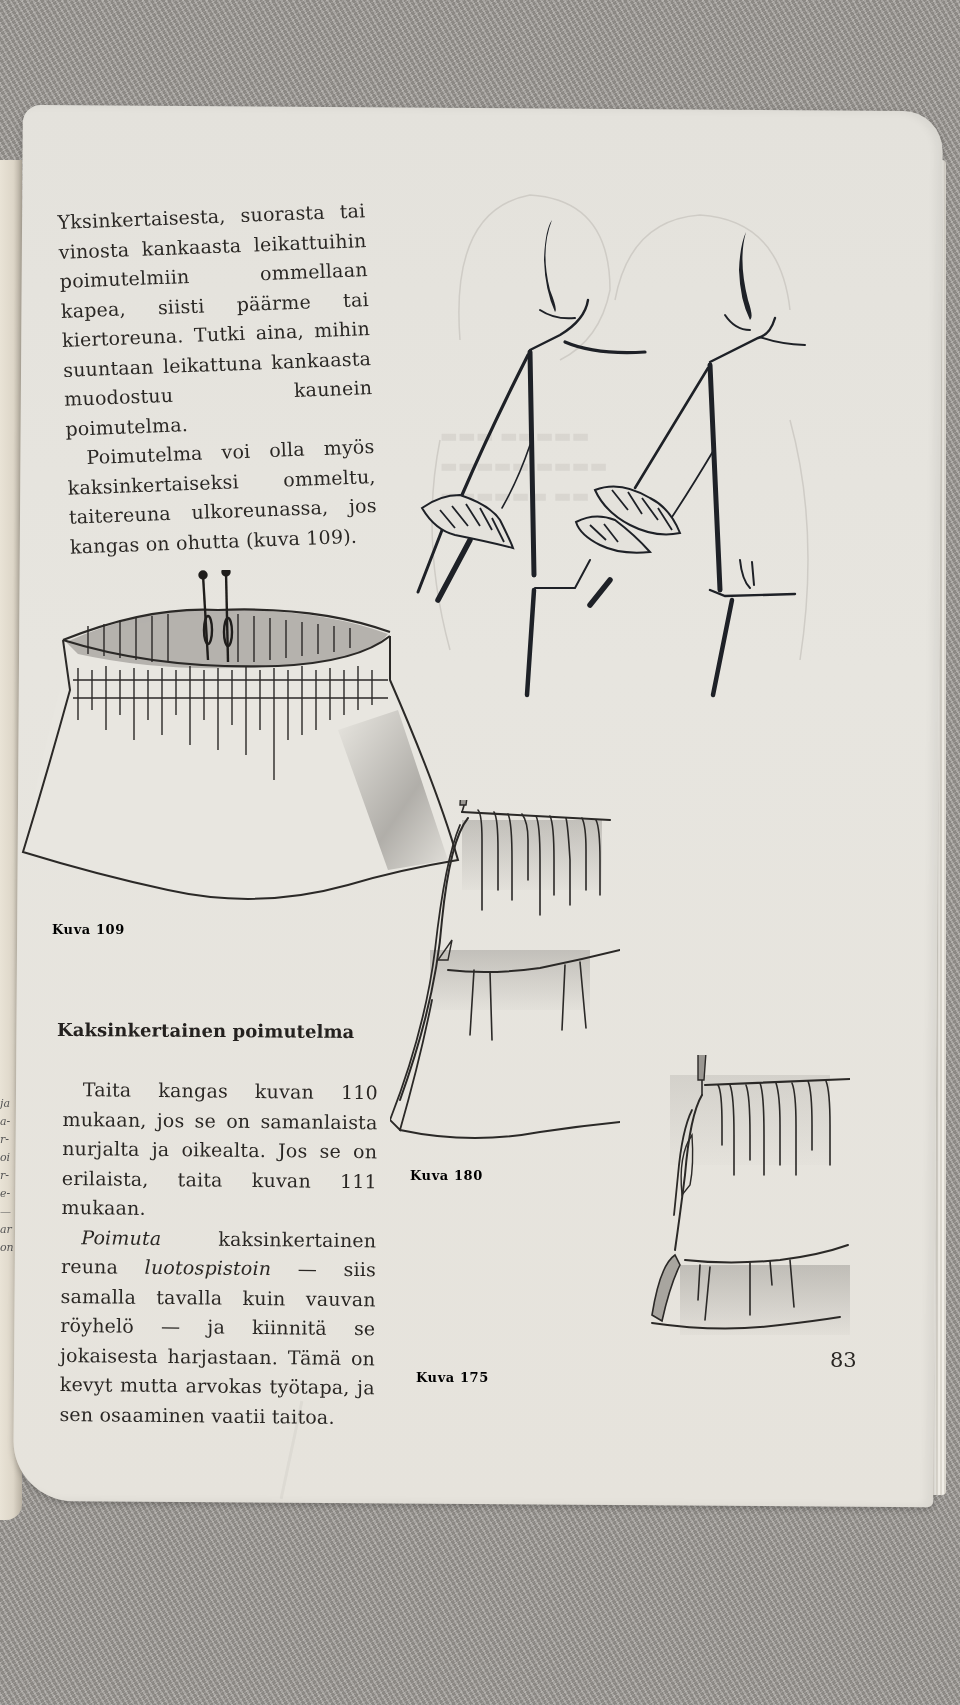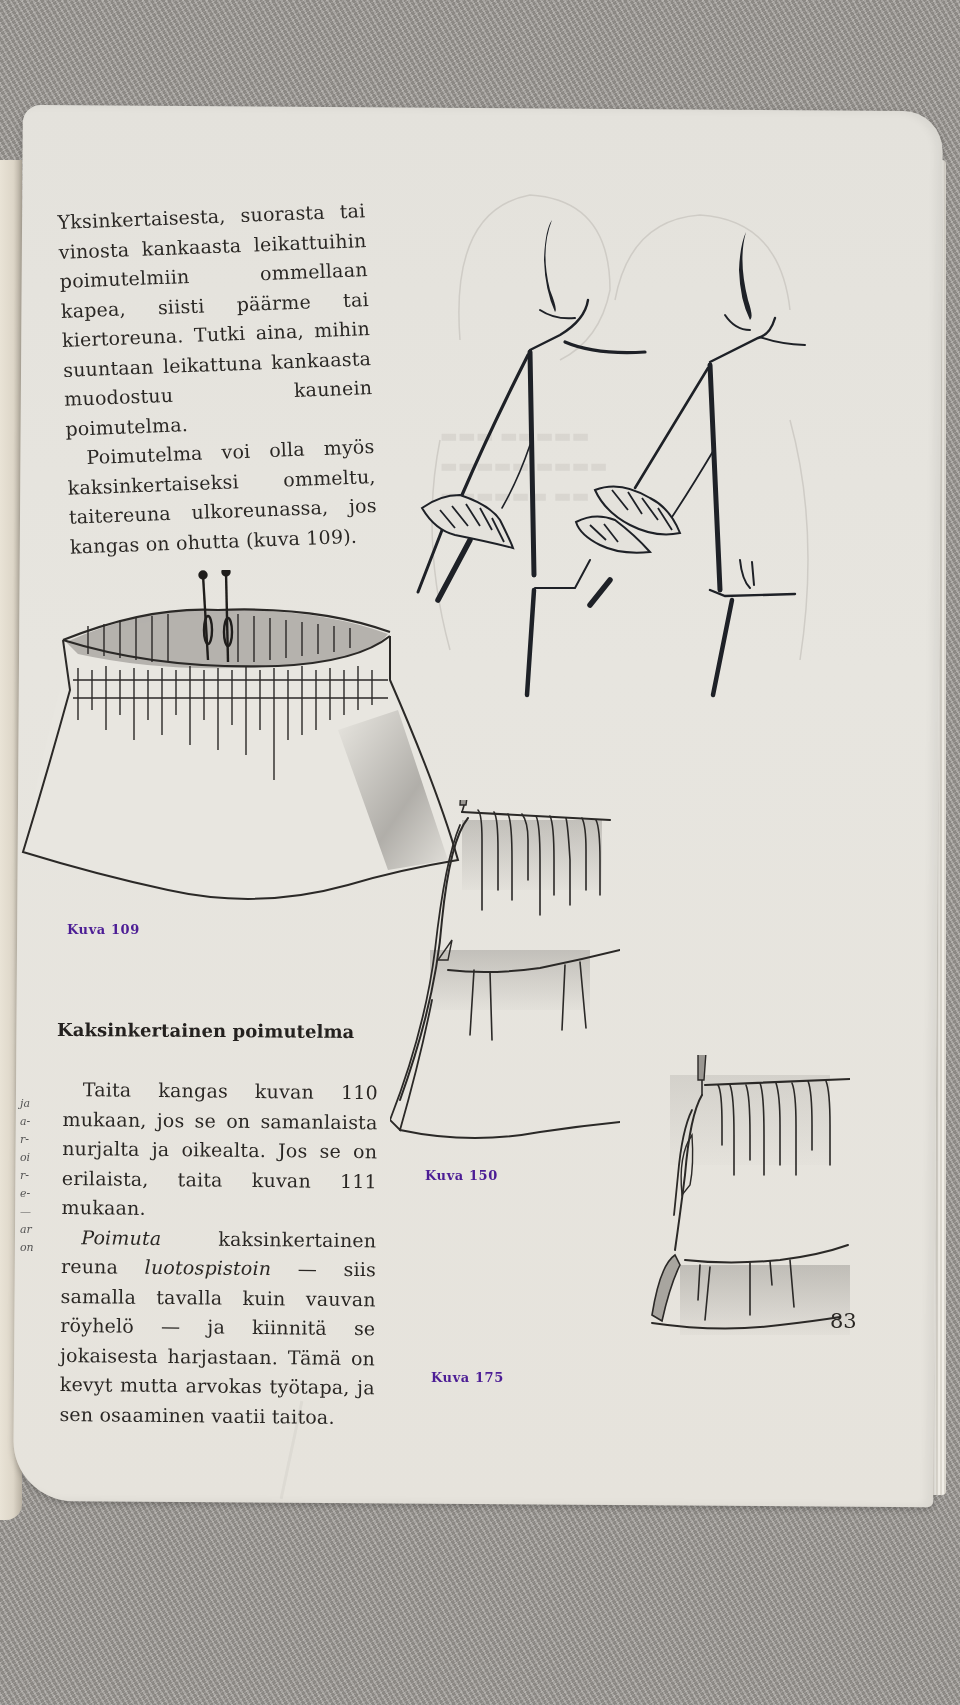--- a/index.html
+++ b/index.html
@@ -9,21 +9,21 @@
     background-image:
       repeating-linear-gradient(60deg, rgba(255,255,255,0.18) 0 2px, rgba(0,0,0,0.06) 2px 5px),
       repeating-linear-gradient(-30deg, rgba(255,255,255,0.10) 0 1px, rgba(0,0,0,0.05) 1px 4px);
     font-family: "DejaVu Serif", "Liberation Serif", serif;
   }
   .left-page-edge {
     position: absolute; left: 0; top: 160px; width: 22px; height: 1360px;
     background: linear-gradient(90deg, #e9e3d6 0%, #ddd6c8 60%, #b8b0a2 100%);
     border-radius: 0 0 16px 0;
   }
-  .left-edge-glyphs { position: absolute; left: 0; top: 1095px; width: 14px; font-size: 11px; color: #555; line-height: 18px; font-style: italic; margin-left: 20px; }
+  .left-edge-glyphs { position: absolute; left: 0; top: 1095px; width: 14px; font-size: 11px; color: #555; line-height: 18px; font-style: italic; }
   .page {
     position: absolute; left: 18px; top: 108px; width: 920px; height: 1396px;
     background: linear-gradient(180deg, #e4e2dc 0%, #e7e5df 40%, #e6e3dc 100%);
     border-radius: 18px 40px 6px 60px;
     box-shadow: inset -6px 0 10px rgba(0,0,0,0.06), 0 2px 6px rgba(0,0,0,0.25);
     transform: rotate(0.4deg);
   }
   .page-stack-right {
     position: absolute; left: 932px; top: 160px; width: 14px; height: 1335px;
     background: repeating-linear-gradient(90deg, #dcd8cf 0 2px, #f1eee7 2px 4px);
@@ -32,27 +32,27 @@
   .text-col {
     position: absolute; color: #2a2724; font-size: 19px; line-height: 29.5px;
     text-align: justify; letter-spacing: 0.2px;
   }
   .para { margin: 0; text-indent: 0; }
   .para.indent { text-indent: 20px; }
   .col1 { left: 57px; top: 208px; width: 308px; transform: rotate(-2.2deg); transform-origin: left top; }
   .col2 { left: 63px; top: 1075px; width: 315px; transform: rotate(0.6deg); transform-origin: left top; }
   .caption {
     position: absolute; font-family: "DejaVu Serif", serif; font-weight: bold;
-    font-size: 13px; color: #4c1d95; letter-spacing: 0.6px; margin-left: 15px;
+    font-size: 13px; color: #000000; letter-spacing: 0.6px;
   }
   .heading {
     position: absolute; left: 57px; top: 1020px; font-weight: bold; font-size: 18px;
     color: #24211f; letter-spacing: 0.1px; transform: rotate(0.4deg);
   }
-  .page-number { position: absolute; left: 830px; top: 1309px; font-size: 21px; color: #2a2724; }
+  .page-number { position: absolute; left: 830px; top: 1348px; font-size: 21px; color: #2a2724; }
   em { font-style: italic; }
   .illus { position: absolute; }
   .faint-bleed { position: absolute; color: rgba(60,55,50,0.08); font-size: 19px; line-height: 30px; }
   .tear { position: absolute; left: 290px; top: 1400px; width: 3px; height: 100px; background: rgba(0,0,0,0.04); transform: rotate(12deg); }
 </style>
 </head>
 <body>
 
 <div class="left-page-edge"></div>
 <div class="page-stack-right"></div>
@@ -160,21 +160,21 @@
     <path d="M78 18 Q60 40 52 120 Q46 200 10 300" stroke-width="2"></path>
     <path d="M70 25 Q55 60 45 150 Q35 230 0 320 L10 330 Q30 260 42 200" stroke-width="1.8"></path>
     <path d="M62 140 L48 160 L58 160 Z" stroke-width="1.4"></path>
     <path d="M58 170 Q100 175 150 168 Q190 160 230 150" stroke-width="2"></path>
     <g stroke-width="1.6">
       <path d="M84 170 L80 235 M100 172 L102 240 M175 165 L172 230 M190 162 L196 228"></path>
     </g>
     <path d="M10 330 Q80 345 150 332 Q190 326 230 322" stroke-width="2"></path>
   </g>
 </svg>
-<div class="caption" style="left:410px;top:1168px;">Kuva 150</div>
+<div class="caption" style="left:410px;top:1168px;">Kuva 180</div>
 
 <svg class="illus" style="left:630px;top:1055px;" width="220" height="310" viewBox="0 0 220 310">
   <defs>
     <linearGradient id="shade3" x1="0" x2="0" y1="0" y2="1">
       <stop offset="0" stop-color="#6d6a66" stop-opacity="0.45"></stop>
       <stop offset="1" stop-color="#6d6a66" stop-opacity="0.05"></stop>
     </linearGradient>
   </defs>
   <rect x="50" y="210" width="170" height="70" fill="url(#shade3)" opacity="0.7"></rect>
   <rect x="40" y="20" width="160" height="90" fill="url(#shade3)" opacity="0.35"></rect>

